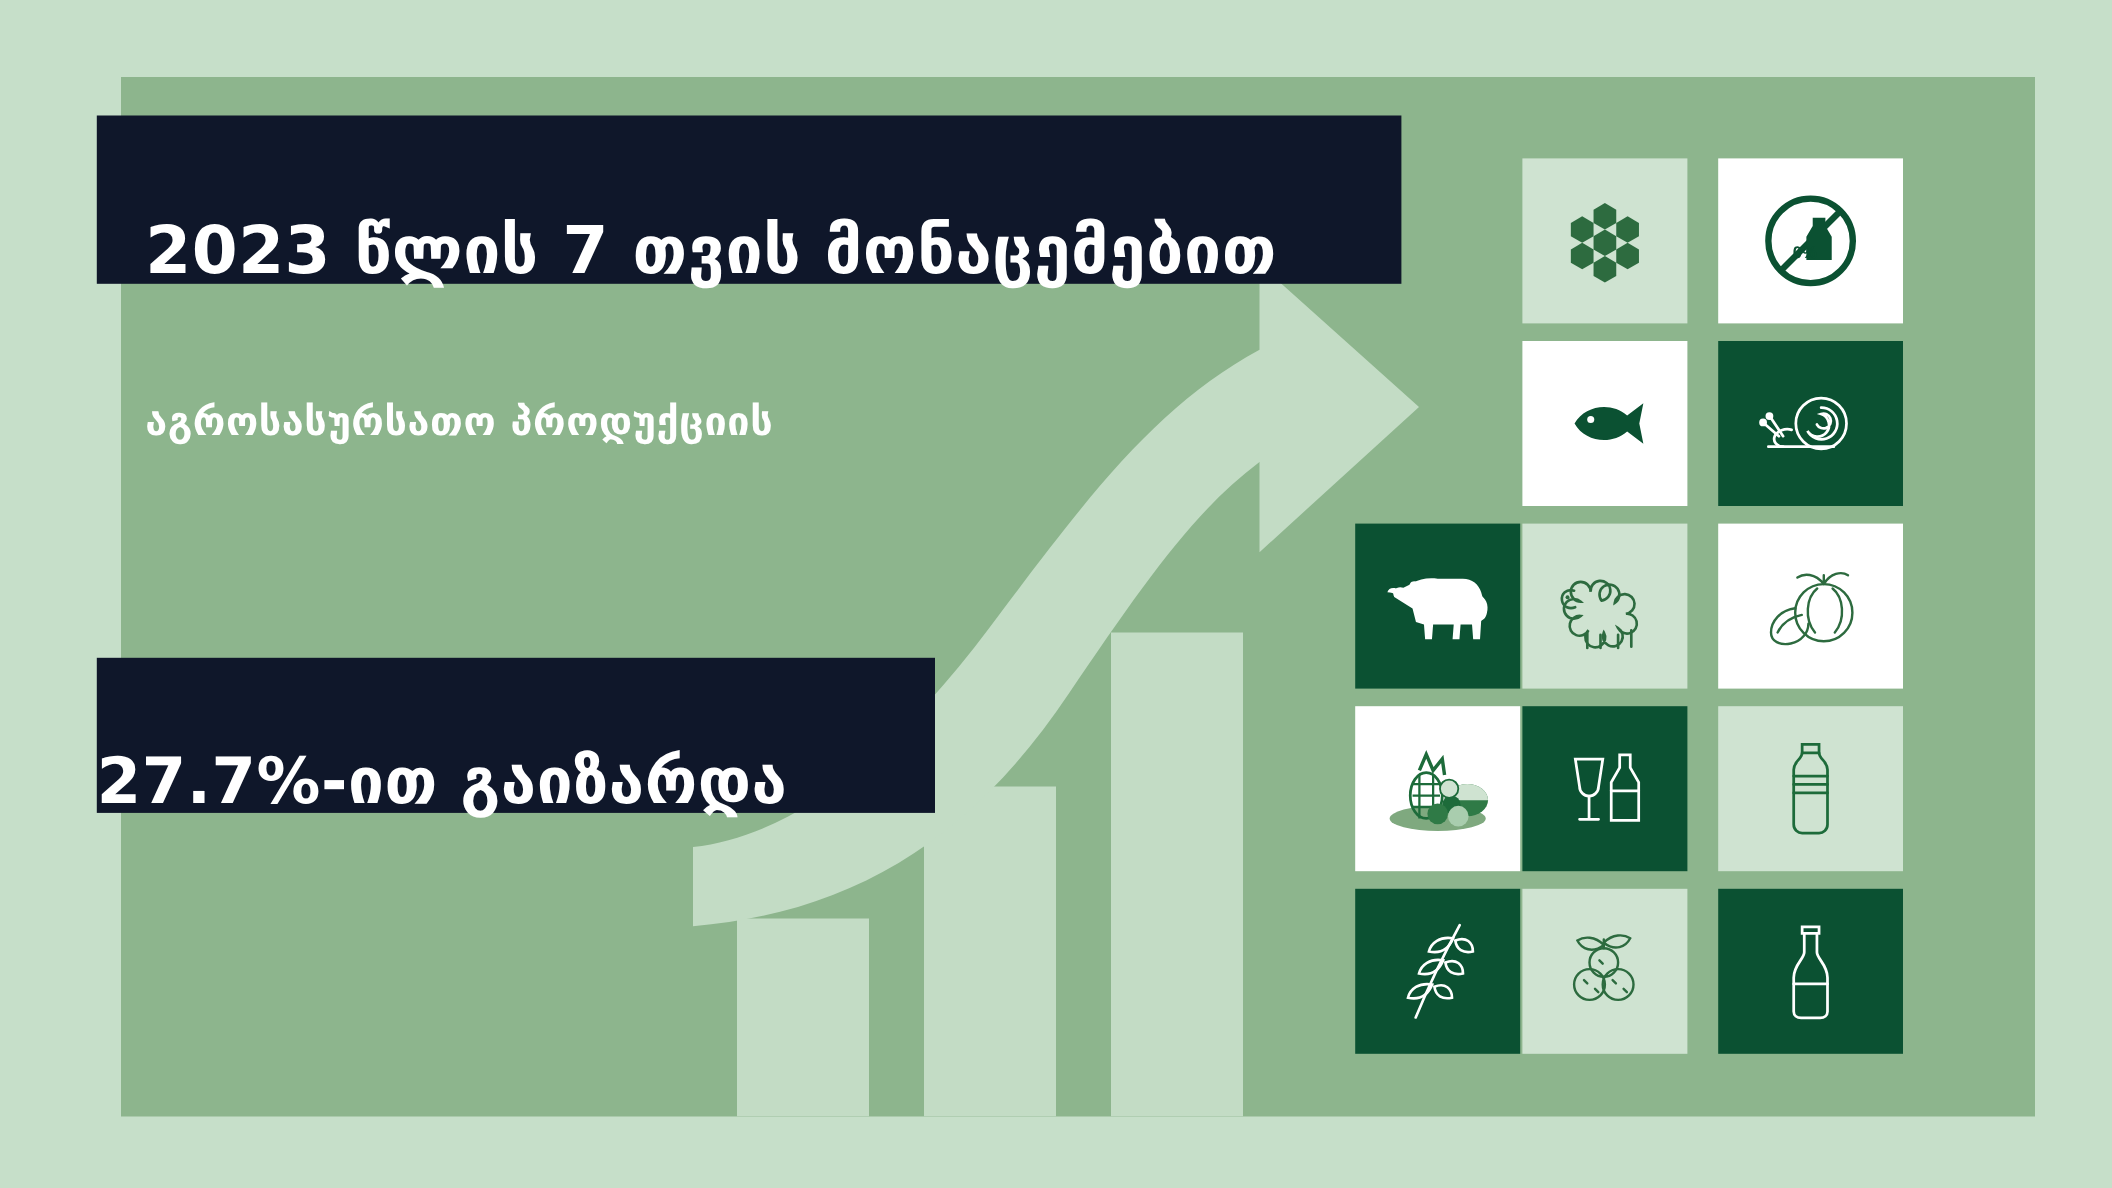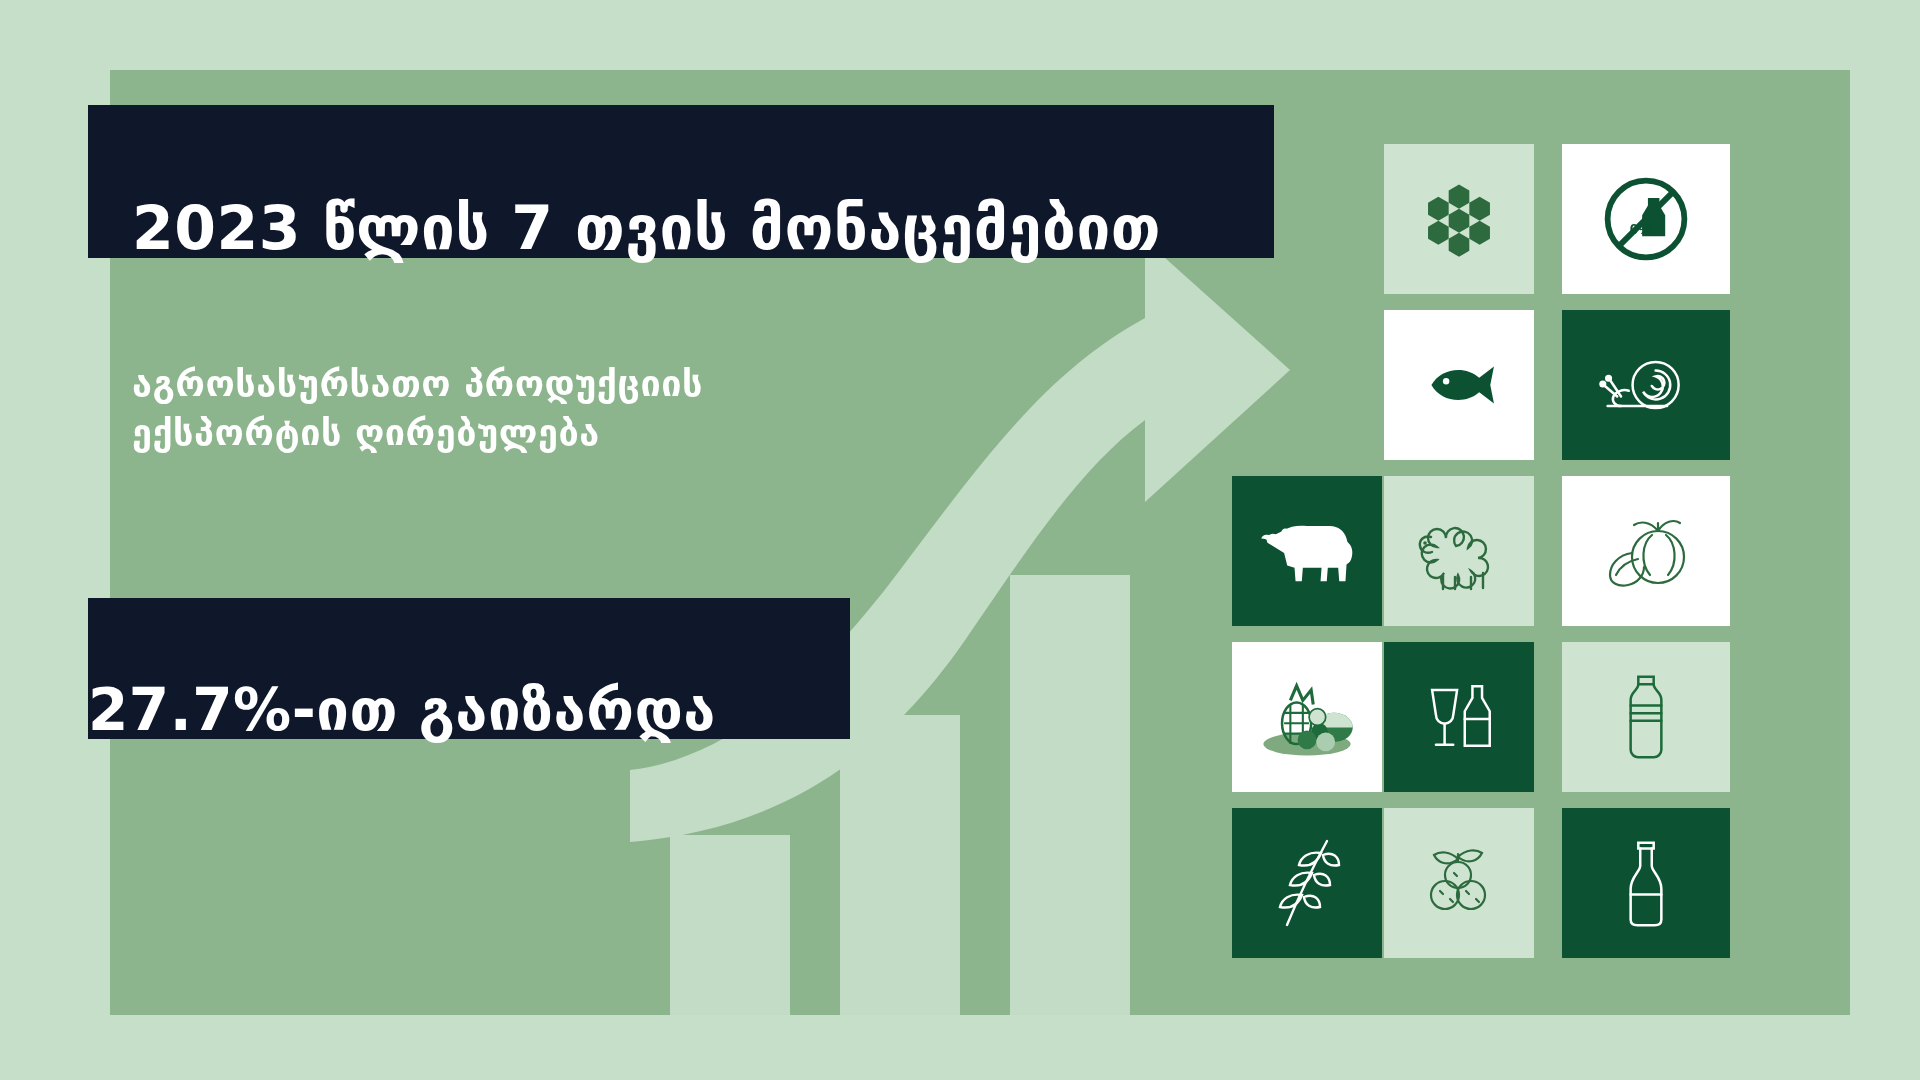--- a/index.html
+++ b/index.html
@@ -100,21 +100,20 @@
                  C 770 698, 660 760, 520 772 Z" fill="#c3dcc5"></path>
       </svg>
     </div>
 
     <div class="band band-title">
       <span class="txt">2023 წლის 7 თვის მონაცემებით</span>
     </div>
 
     <div class="subtitle">
       <span class="l">აგროსასურსათო პროდუქციის</span>
-      <span class="l">ექსპორტის ღირებულება</span>
     </div>
 
     <div class="band band-pct">
       <span class="txt">27.7%-ით გაიზარდა</span>
     </div>
 
     <div class="icons">
 
       <div class="tile pale" style="left:152px;top:46px;width:150px;height:150px;">
         <svg viewBox="0 0 100 100" width="86" height="86">

